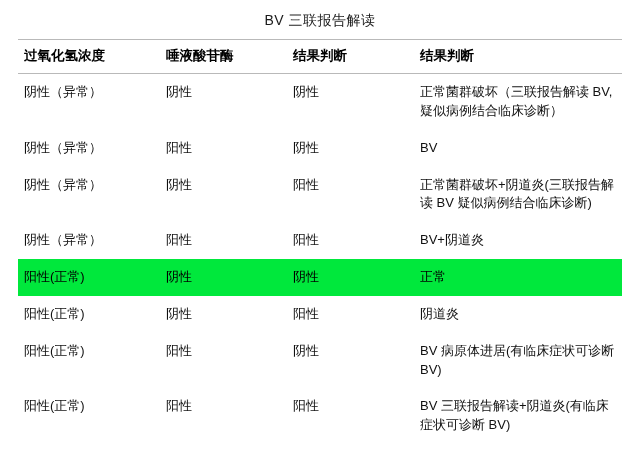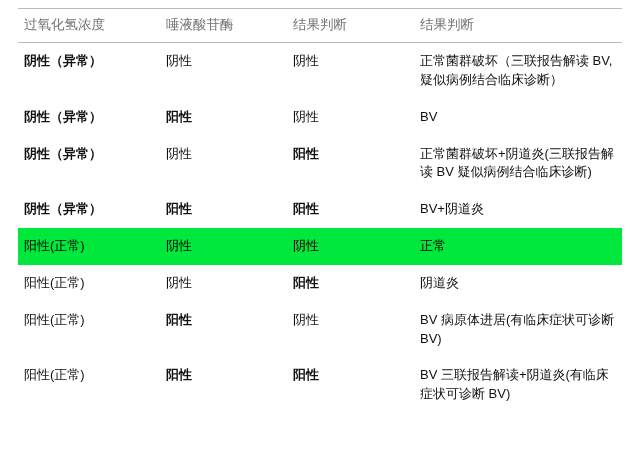--- a/index.html
+++ b/index.html
@@ -28,26 +28,26 @@
     letter-spacing: 0.5px;
     padding: 4px 0 9px 0;
   }
   table.report {
     width: 100%;
     border-collapse: collapse;
     table-layout: fixed;
     font-size: 13px;
   }
   table.report th {
-    font-weight: normal;
+    font-weight: bold;
     text-align: left;
     vertical-align: middle;
     padding: 7px 6px 8px 6px;
     font-size: 13.5px;
-    color: #737373;
+    color: #000000;
   }
   thead tr {
     border-top: 1px solid #b9b9b9;
     border-bottom: 1px solid #b9b9b9;
   }
   table.report td {
     vertical-align: top;
     padding: 9px 6px 9px 6px;
     font-size: 13px;
     line-height: 1.45;
@@ -55,38 +55,38 @@
   }
   .col1 { width: 130px; }
   .col2 { width: 115px; }
   .col3 { width: 115px; }
   .col4 { width: auto; margin-left: 28px; }
   th.col1, td.col1 { padding-left: 4px; }
   th.col4 { text-align: center; padding-left: 0; }
 
   .neg {           
     color: #e8121b;
-    font-weight: bold;
   }
   .pos {
     color: #111;
   }
   tr.highlight {
     background: #00e83c;
   }
   tr.highlight td {
     color: #000;
     font-weight: normal;
   }
 </style>
 </head>
 <body>
 
 <div class="page">
 
+  <div class="title">BV 三联报告解读</div>
 
   <table class="report">
     <thead>
       <tr>
         <th class="col1">过氧化氢浓度</th>
         <th class="col2">唾液酸苷酶</th>
         <th class="col3">结果判断</th>
         <th class="col4">结果判断</th>
       </tr>
     </thead>

